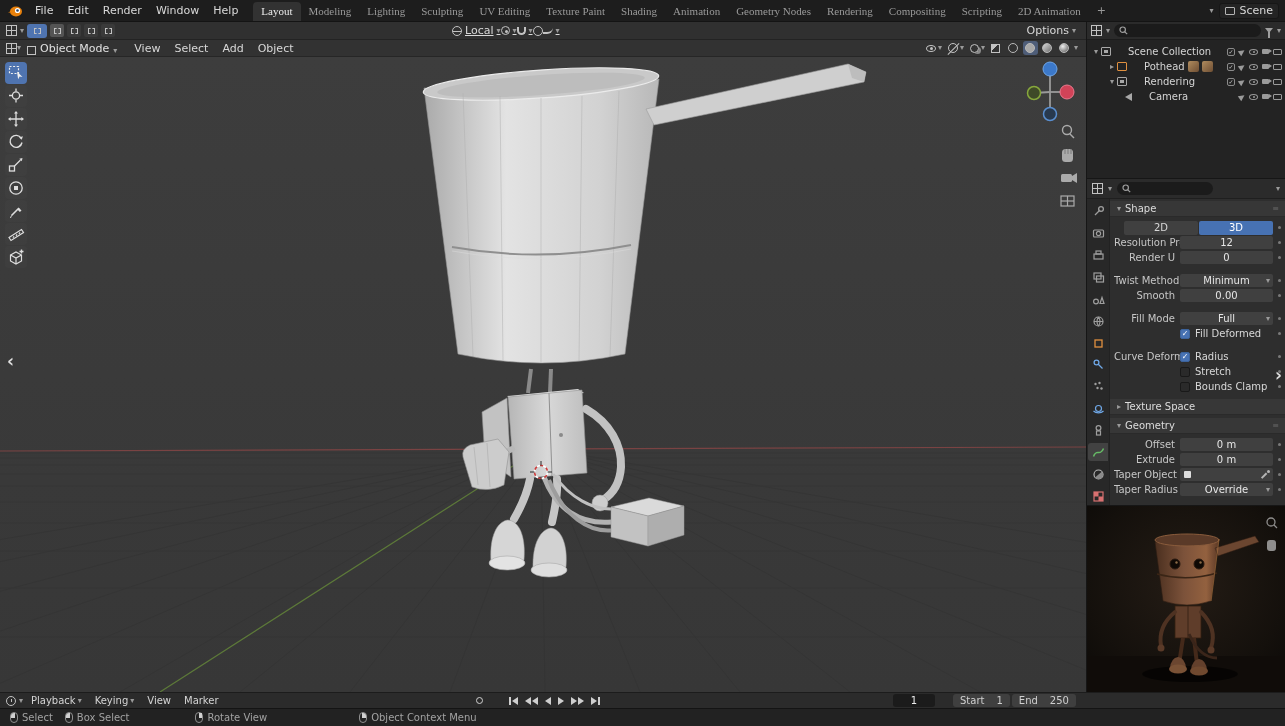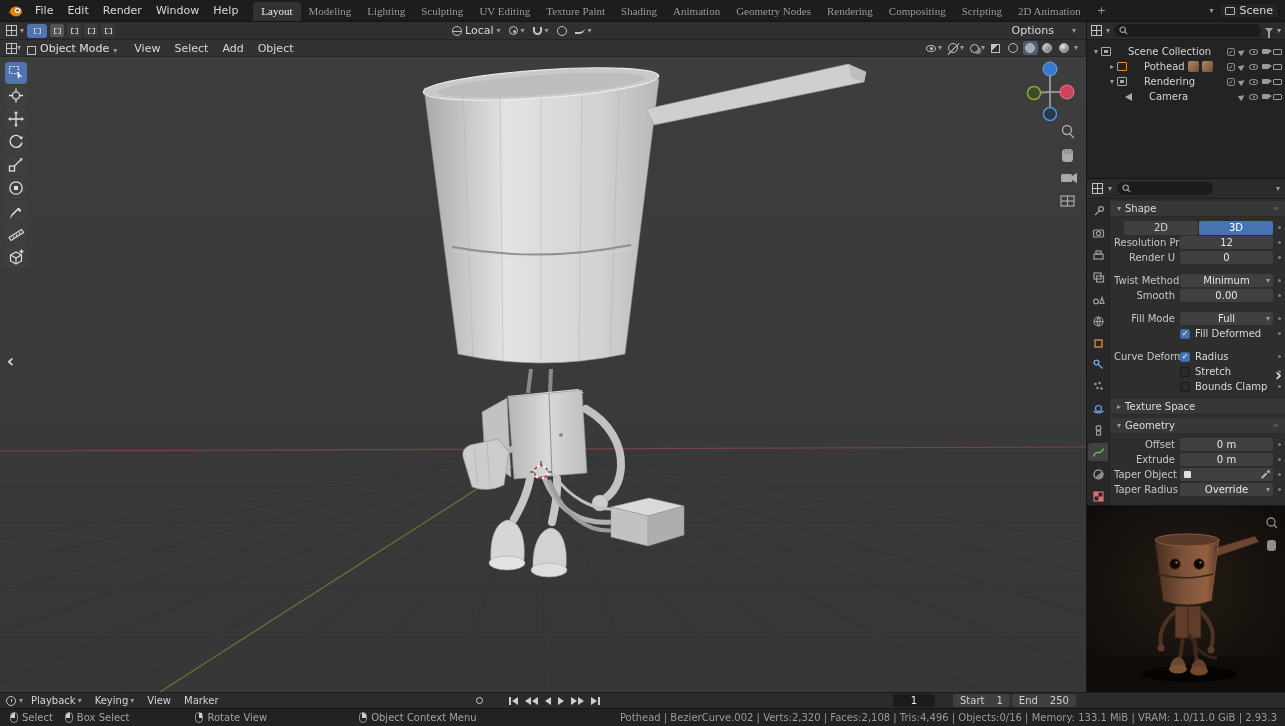--- a/index.html
+++ b/index.html
@@ -18,23 +18,23 @@
 .topbar-right{margin-left:auto;display:flex;align-items:center;gap:6px;padding-right:6px;}
 .tb-chip{display:flex;align-items:center;gap:4px;background:#242424;border:1px solid #171717;border-radius:3px;padding:1px 5px;height:16px;color:#d8d8d8;}
 .ico-sq{width:10px;height:8px;border:1px solid #b5b5b5;border-radius:1px;display:inline-block;}
 
 .toolsettings{position:absolute;left:0;top:22px;width:1086px;height:18px;background:#303030;border-bottom:1px solid #232323;display:flex;align-items:center;z-index:9;}
 .ts-left{display:flex;align-items:center;gap:3px;padding-left:6px;}
 .ts-toolbtn{width:20px;height:14px;border-radius:3px;background:#4f74b0;display:flex;align-items:center;justify-content:center;}
 .ts-mode{width:14px;height:13px;border-radius:2px;background:#3a3a3a;display:flex;align-items:center;justify-content:center;}
 .ts-mode.first{background:#545454;}
 .mini-dash-sq{width:7px;height:6px;border:1px dashed #c2c2c2;}
-.ts-center{position:absolute;left:452px;display:flex;align-items:center;gap:8px;}
+.ts-center{position:absolute;left:452px;display:flex;align-items:center;text-decoration:underline;}
 .ts-grp{display:flex;align-items:center;gap:3px;}
-.ts-right{margin-left:auto;display:flex;align-items:center;gap:18px;padding-right:10px;}
+.ts-right{margin-left:auto;display:flex;align-items:center;gap:3px;padding-right:10px;}
 .ico-grid{width:11px;height:11px;border:1px solid #c2c2c2;background:linear-gradient(#c2c2c2,#c2c2c2) center/100% 1px no-repeat,linear-gradient(#c2c2c2,#c2c2c2) center/1px 100% no-repeat;display:inline-block;}
 .ico-globe{width:10px;height:10px;border:1px solid #c2c2c2;border-radius:50%;position:relative;display:inline-block;}
 .ico-globe::before{content:"";position:absolute;left:0;right:0;top:4px;border-top:1px solid #c2c2c2;}
 .ico-pivot{width:9px;height:9px;border:1px solid #c2c2c2;border-radius:50%;position:relative;display:inline-block;}
 .ico-pivot::before{content:"";position:absolute;left:3px;top:3px;width:3px;height:3px;background:#c2c2c2;border-radius:50%;}
 .ico-magnet{width:9px;height:8px;border:2px solid #c2c2c2;border-top:none;border-radius:0 0 5px 5px;display:inline-block;}
 .ico-prop{width:10px;height:10px;border:1px solid #c2c2c2;border-radius:50%;display:inline-block;}
 .ico-falloff{width:10px;height:6px;border-bottom:2px solid #c2c2c2;border-radius:0 0 10px 0;display:inline-block;}
 
 .viewport{position:absolute;left:0;top:40px;width:1086px;height:652px;background:#3a3a3a;overflow:hidden;}
@@ -972,16 +972,15 @@
           <i class="mmb"></i>
         </span>
       <span>Rotate View</span>
     </span>
     <span class="hint" style="margin-left:92px;">
       <span class="mouse">
           <i class="rmb"></i>
         </span>
       <span>Object Context Menu</span>
     </span>
-    <span class="stats">Pothead | BezierCurve.002 | Verts:2,320 | Faces:2,108 | Tris:4,496 | Objects:0/16 | Memory: 133.1 MiB | VRAM: 1.0/11.0 GiB | 2.93.3</span>
   </div>
 
 </div>
 
 </body></html>

